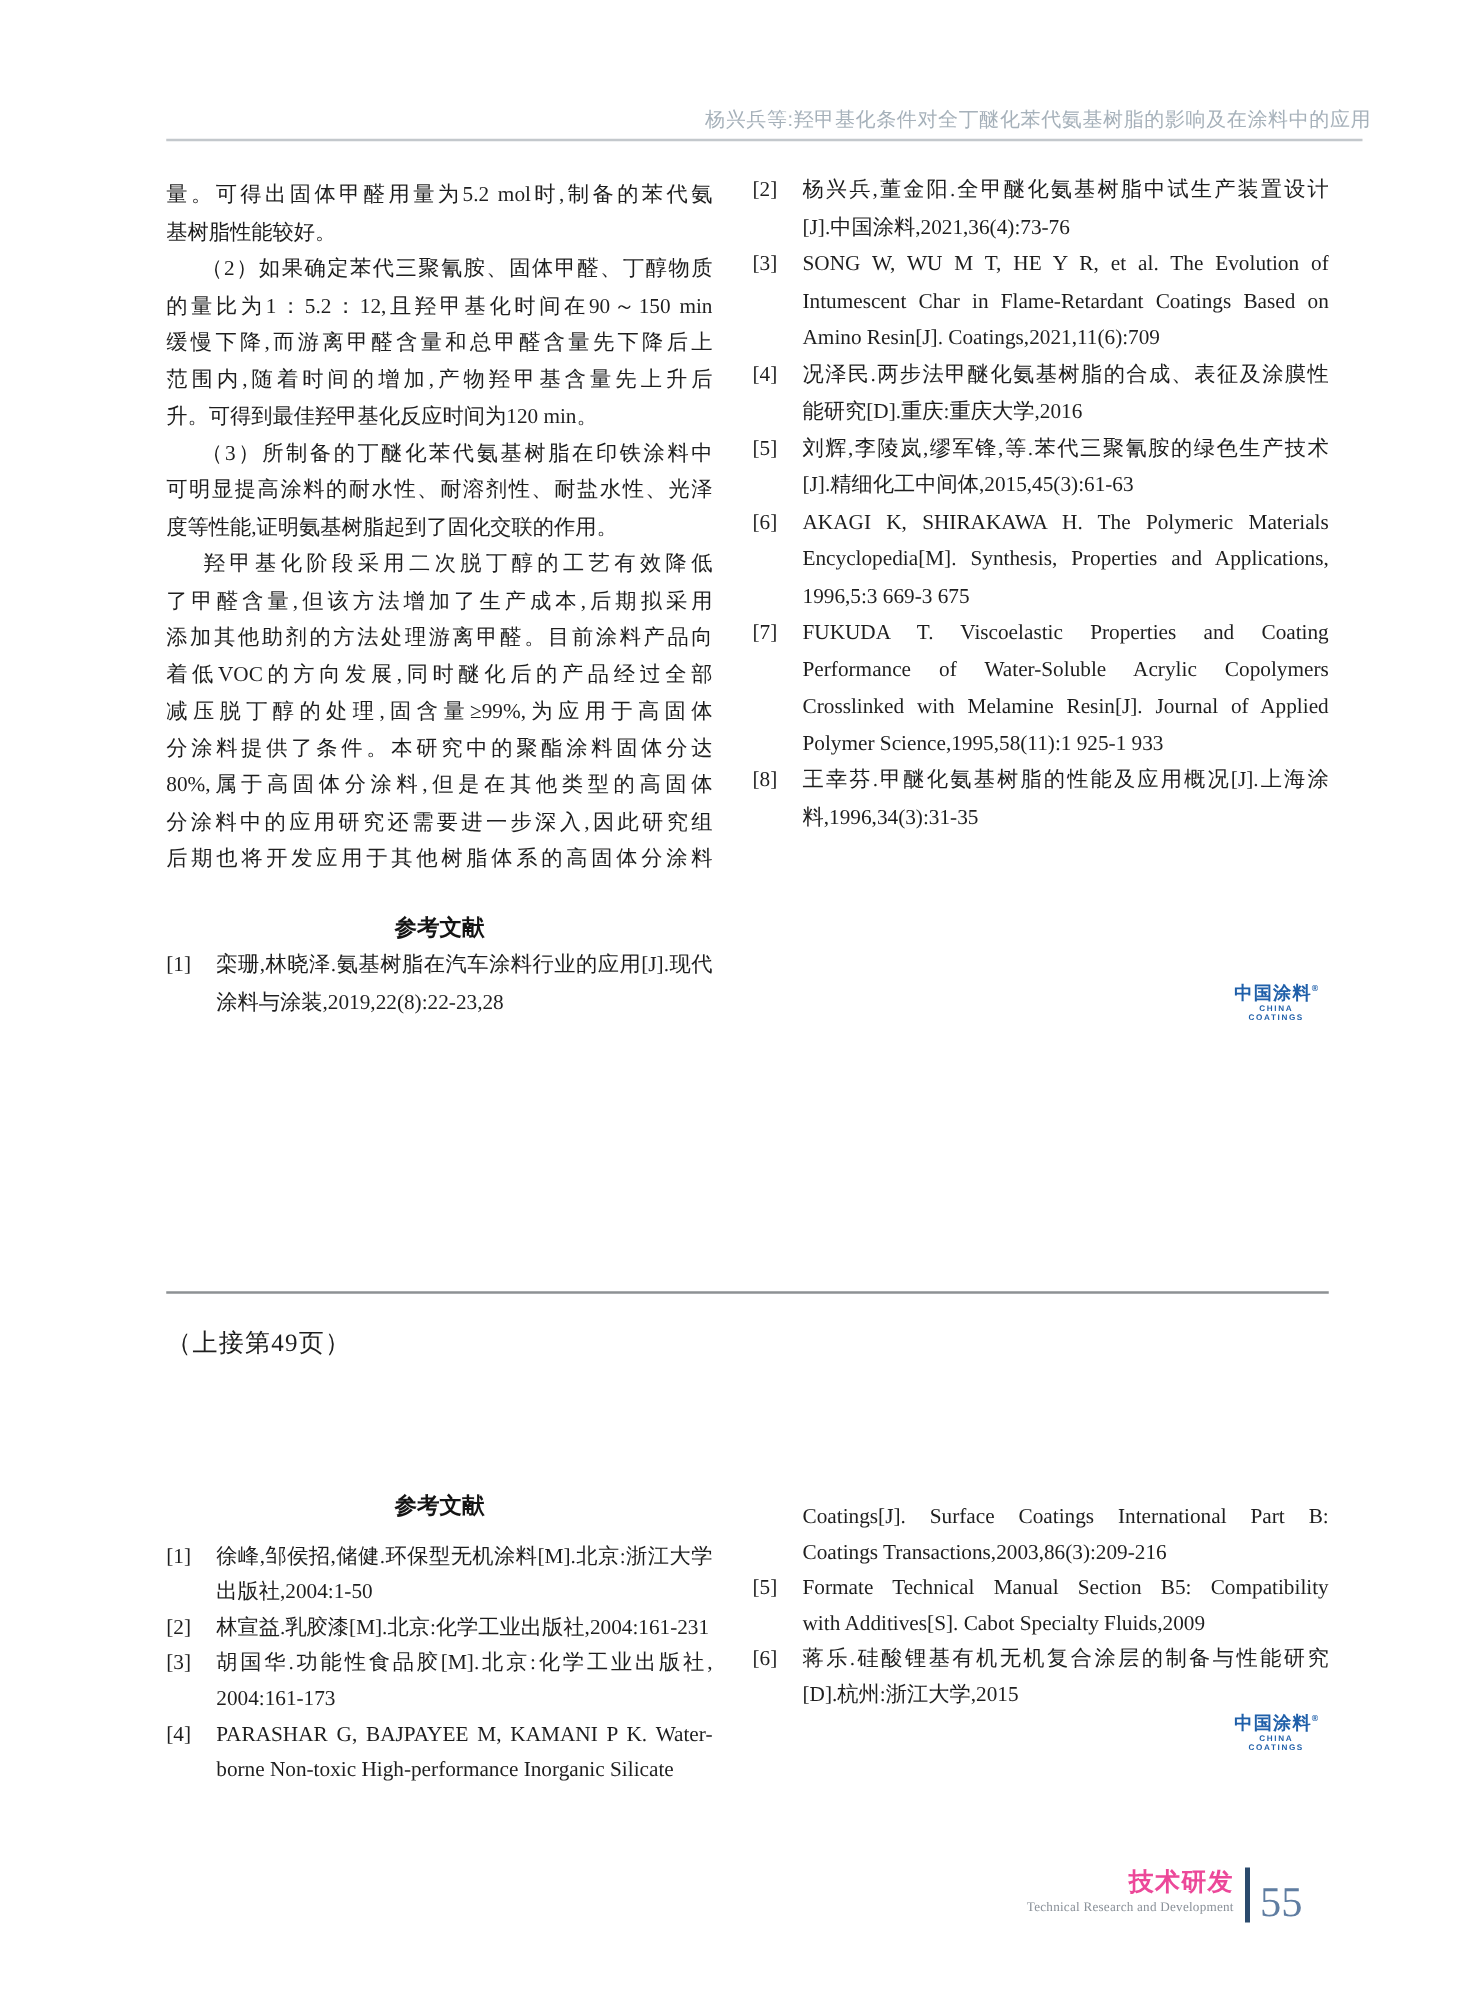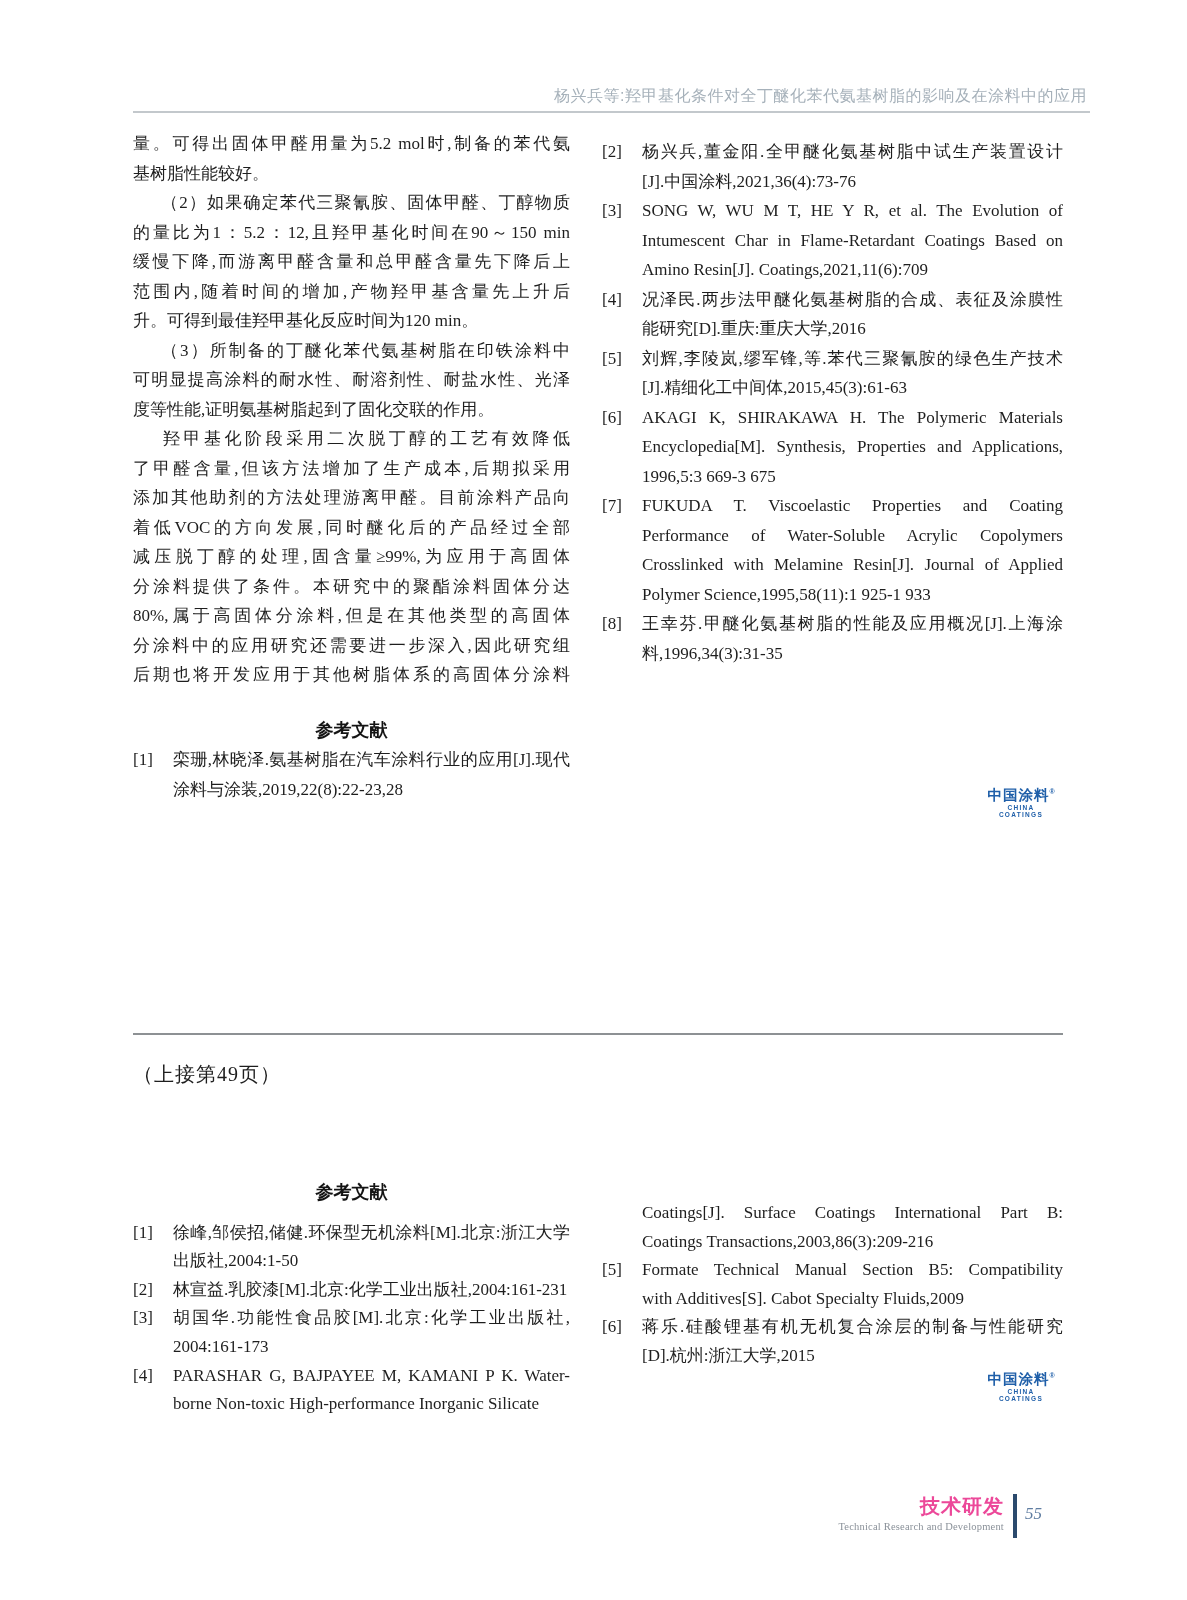--- a/index.html
+++ b/index.html
@@ -2,38 +2,38 @@
 <html><head>
 <meta charset="utf-8">
 <style>
   html,body { margin:0; padding:0; background:#ffffff; }
   .page {
     position:relative; width:1187px; height:1600px; background:#ffffff;
     font-family:"Liberation Serif","DejaVu Serif",serif; color:#1e1e1e;
     overflow:hidden;
   }
   .running-title {
-    position:absolute; top:86px; right:100px;
+    position:absolute; top:86px; right:90px;
     font-family:"Liberation Sans","DejaVu Sans",sans-serif;
     font-size:16px; color:#a6b1ba; letter-spacing:0.5px;
   }
   .head-rule {
     position:absolute; top:111px; left:133px; width:957px; height:2px;
     background:#c3c8cc;
   }
   .mid-rule {
     position:absolute; top:1033px; left:133px; width:930px; height:2px;
     background:#8d9194;
   }
   .top-section, .bottom-section {
     position:absolute; left:133px; width:930px; display:flex; gap:32px;
   }
   .top-section { top:129px; }
   .bottom-section { top:1178px; }
-  .col-left { width:437px; flex:0 0 437px; }
+  .col-left { width:437px; flex:0 0 437px;margin-top:12px; }
   .col-right { width:461px; flex:0 0 461px; }
   .top-section .col-right { padding-top:8px; }
   .bottom-section .col-right { padding-top:9px; }
 
   .tline {
     font-size:17px; line-height:29.5px;
     overflow:hidden; white-space:normal;
   }
   .bottom-section .tline { line-height:28.6px; }
   .jl { text-align:justify; text-align-last:justify; }
@@ -70,21 +70,21 @@
     position:absolute; top:1494px; right:145px;
     display:flex; align-items:stretch;
   }
   .f-left { text-align:right; }
   .f-cn {
     font-family:"Liberation Sans","DejaVu Sans",sans-serif;
     font-size:20px; font-weight:bold; color:#ec4899; line-height:24px; letter-spacing:1px;
   }
   .f-en { font-size:10.5px; color:#8a9199; margin-top:3px; letter-spacing:0.2px; }
   .f-bar { flex:0 0 4px; width:4px; background:#2b4a6d; margin:0 8px 0 9px; height:44px; }
-  .f-num { font-size:17px; color:#5f7da1; padding-top:10px;font-style:italic; }
+  .f-num { font-size:34px; color:#5f7da1; padding-top:10px; }
 </style>
 </head>
 <body>
 
 <div class="page">
 
   <div class="running-title">杨兴兵等:羟甲基化条件对全丁醚化苯代氨基树脂的影响及在涂料中的应用</div>
   <div class="head-rule"></div>
 
   <div class="top-section">

